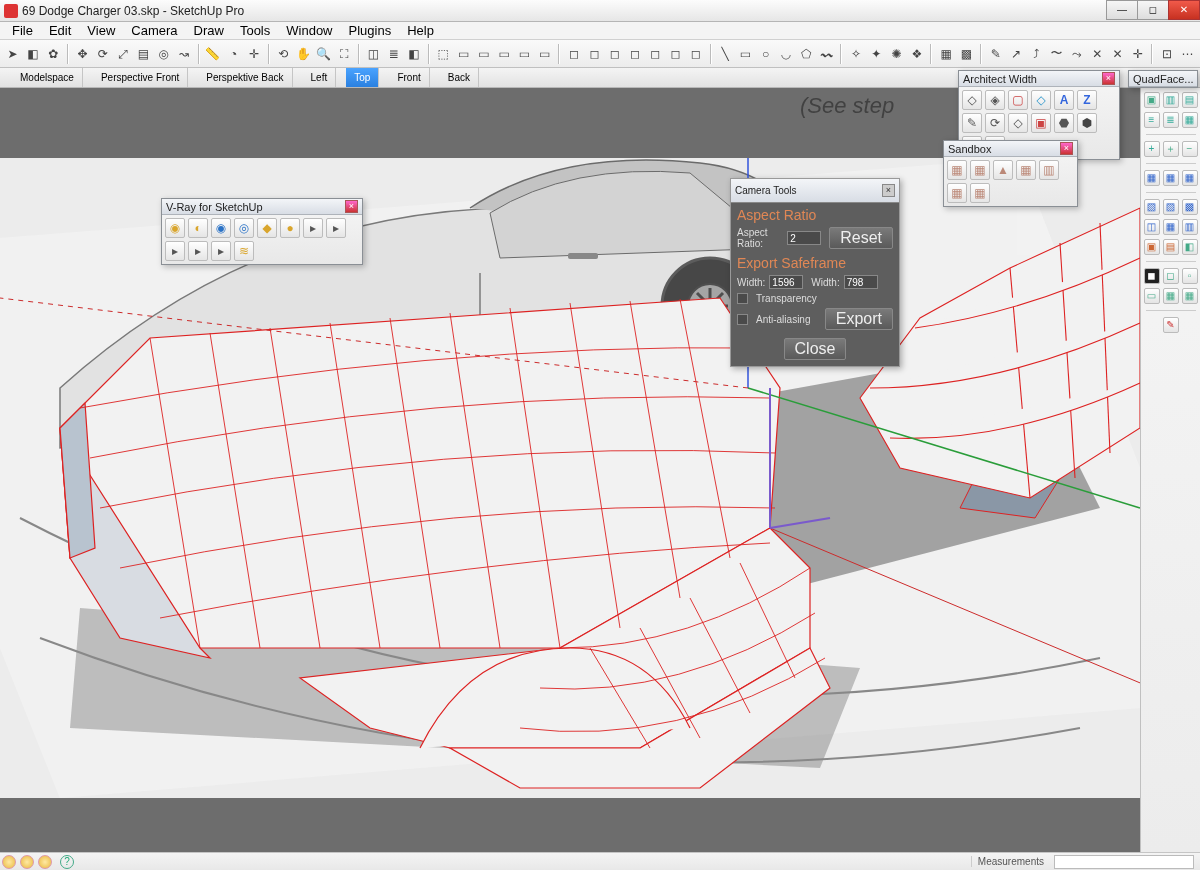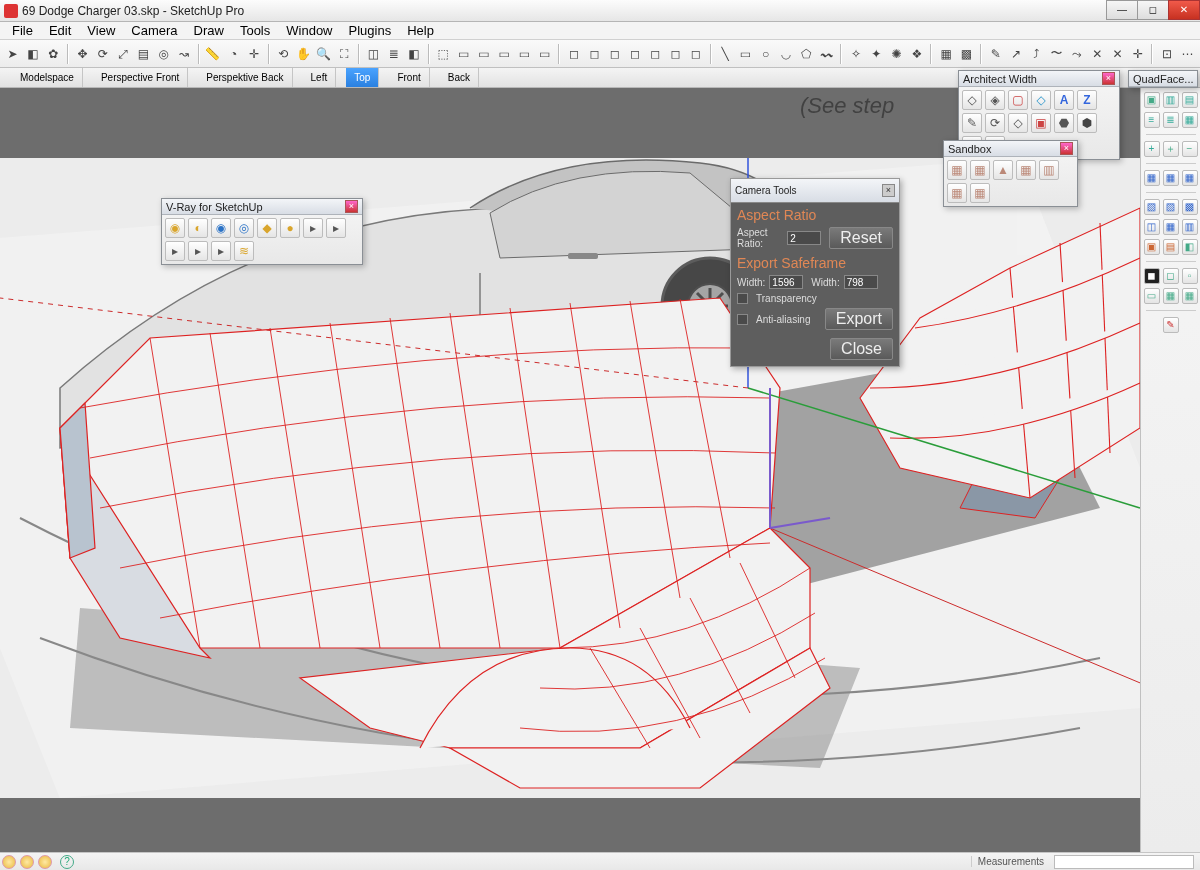--- a/index.html
+++ b/index.html
@@ -411,21 +411,21 @@
     <div class="row">
       <div class="chk"></div>
       <label>Transparency</label>
     </div>
     <div class="row">
       <div class="chk"></div>
       <label>Anti-aliasing</label>
       <span style="flex:1"></span>
       <div class="btn">Export</div>
     </div>
-    <div class="row" style="justify-content:flex-end; padding:6px;">
+    <div class="row" style="justify-content:center; padding:6px;">
       <div class="btn">Close</div>
     </div>
   </div>
 
 </div>
 
 <div class="statusbar">
   <div class="sicon"></div>
   <div class="sicon"></div>
   <div class="sicon"></div>

